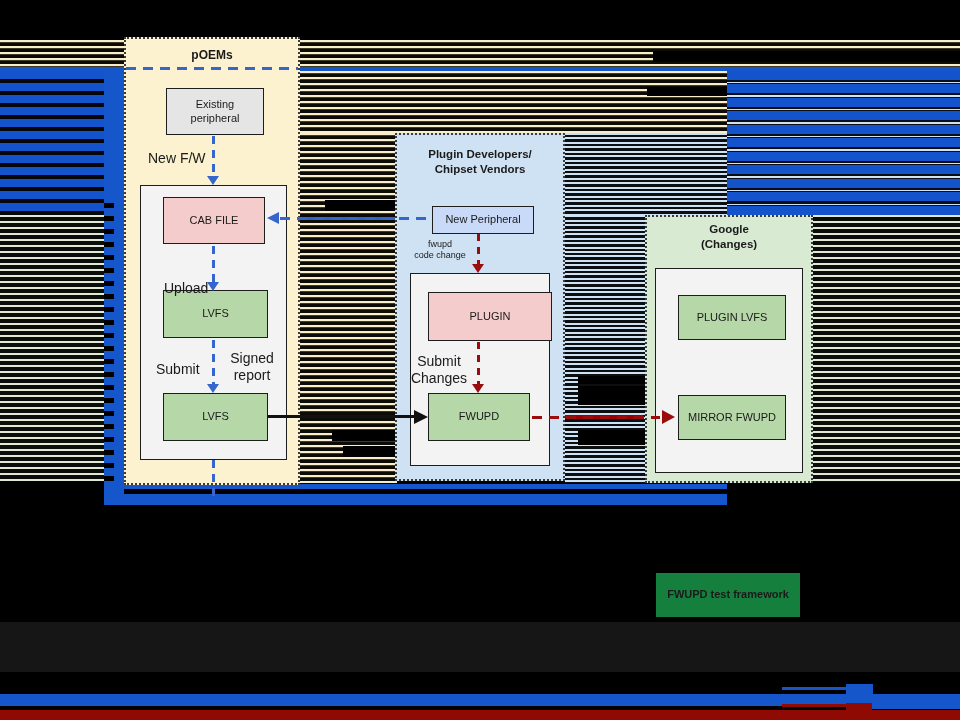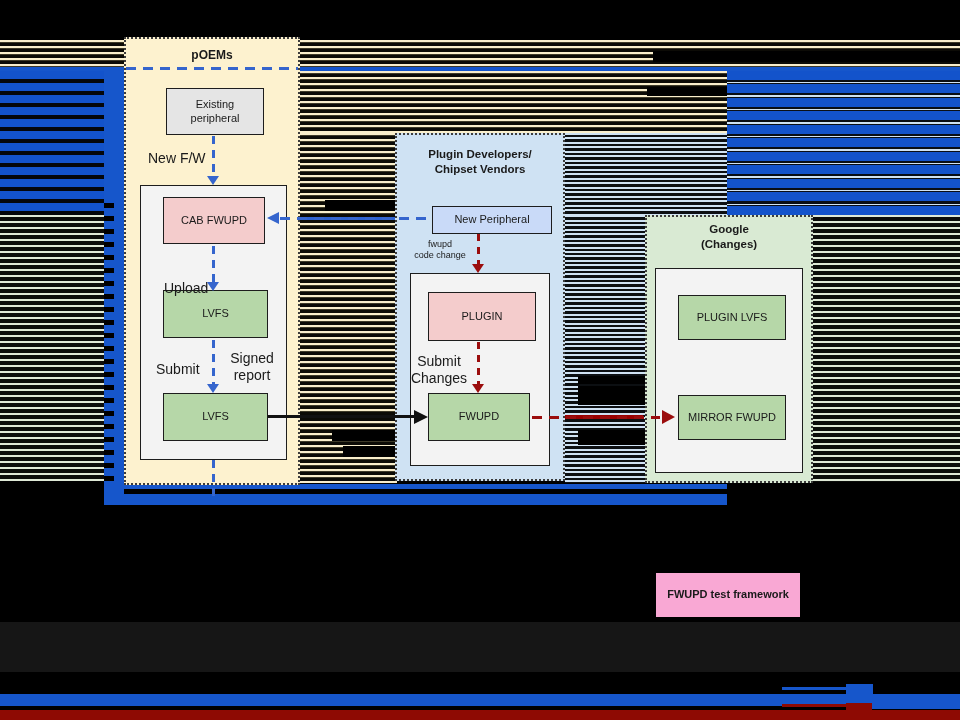--- a/index.html
+++ b/index.html
@@ -67,21 +67,21 @@
   <div class="abs" style="left:104px;top:494px;width:623px;height:11px;background:#1656cb;"></div>
 
   <div class="abs panel" style="left:124px;top:37px;width:176px;height:448px;background:#fdf2cf;"></div>
   <div class="abs title" style="left:124px;top:48px;width:176px;">pOEMs</div>
   <div class="abs hdash-blue" style="left:126px;top:67px;width:172px;"></div>
 
   <div class="abs container" style="left:140px;top:185px;width:147px;height:275px;"></div>
 
   <div class="abs box preline" style="left:166px;top:88px;width:98px;height:47px;background:#e5e5e5;">Existing
 peripheral</div>
-  <div class="abs box" style="left:163px;top:197px;width:102px;height:47px;background:#f4cccc;">CAB FWUPD</div>
+  <div class="abs box" style="left:163px;top:197px;width:102px;height:47px;background:#f4cccc;">CAB FILE</div>
   <div class="abs box" style="left:163px;top:290px;width:105px;height:48px;background:#b6d7a8;">LVFS</div>
   <div class="abs box" style="left:163px;top:393px;width:105px;height:48px;background:#b6d7a8;">LVFS</div>
 
   <div class="abs lbl" style="left:148px;top:150px;">New F/W</div>
   <div class="abs lbl" style="left:164px;top:260px;margin-top:20px;">Upload</div>
   <div class="abs lbl" style="left:156px;top:361px;">Submit</div>
   <div class="abs lbl preline" style="left:226px;top:350px;width:52px;text-align:center;">Signed
 report</div>
 
   <div class="abs vdash-blue" style="left:212px;top:136px;height:40px;"></div>
@@ -91,22 +91,22 @@
   <div class="abs vdash-blue" style="left:212px;top:340px;height:44px;"></div>
   <div class="abs ah-down-blue" style="left:207px;top:384px;"></div>
   <div class="abs vdash-blue" style="left:212px;top:460px;height:36px;"></div>
 
   <div class="abs panel" style="left:395px;top:133px;width:170px;height:348px;background:#cfe2f3;"></div>
   <div class="abs title preline" style="left:395px;top:147px;width:170px;font-size:11.5px;">Plugin Developers/
 Chipset Vendors</div>
 
   <div class="abs container" style="left:410px;top:273px;width:140px;height:193px;"></div>
 
-  <div class="abs box" style="left:432px;top:206px;width:120px;height:28px;background:#c9daf8;">New Peripheral</div>
-  <div class="abs box" style="left:428px;top:292px;width:108px;height:49px;background:#f4cccc;">PLUGIN</div>
+  <div class="abs box" style="left:432px;top:206px;width:102px;height:28px;background:#c9daf8;">New Peripheral</div>
+  <div class="abs box" style="left:428px;top:292px;width:124px;height:49px;background:#f4cccc;">PLUGIN</div>
   <div class="abs box" style="left:428px;top:393px;width:102px;height:48px;background:#b6d7a8;">FWUPD</div>
 
   <div class="abs lbl preline" style="left:410px;top:239px;width:60px;text-align:center;font-size:9px;">fwupd
 code change</div>
   <div class="abs lbl preline" style="left:410px;top:353px;width:58px;text-align:center;">Submit
 Changes</div>
 
   <div class="abs hdash-blue" style="left:280px;top:217px;width:152px;"></div>
   <div class="abs ah-left-blue" style="left:267px;top:212px;"></div>
   <div class="abs vdash-red" style="left:477px;top:234px;height:31px;"></div>
@@ -121,21 +121,21 @@
   <div class="abs container" style="left:655px;top:268px;width:148px;height:205px;"></div>
 
   <div class="abs box" style="left:678px;top:295px;width:108px;height:45px;background:#b6d7a8;">PLUGIN LVFS</div>
   <div class="abs box" style="left:678px;top:395px;width:108px;height:45px;background:#b6d7a8;">MIRROR FWUPD</div>
 
   <div class="abs" style="left:268px;top:415px;width:146px;height:3px;background:#111;"></div>
   <div class="abs ah-right-black" style="left:414px;top:410px;"></div>
   <div class="abs hdash-red" style="left:532px;top:416px;width:128px;"></div>
   <div class="abs ah-right-red" style="left:662px;top:410px;"></div>
 
-  <div class="abs box" style="left:656px;top:573px;width:144px;height:44px;background:#f9a8d4;border:none;font-weight:bold;">FWUPD test framework</div>
+  <div class="abs box" style="left:656px;top:573px;width:144px;height:44px;background:#15803d;border:none;font-weight:bold;">FWUPD test framework</div>
 
   <div class="abs" style="left:0;top:622px;width:960px;height:50px;background:#161616;"></div>
 
   <div class="abs" style="left:782px;top:687px;width:90px;height:3px;background:#1656cb;"></div>
   <div class="abs" style="left:846px;top:684px;width:27px;height:22px;background:#1656cb;"></div>
   <div class="abs" style="left:0;top:694px;width:960px;height:12px;background:#1656cb;"></div>
   <div class="abs" style="left:872px;top:705px;width:88px;height:4px;background:#1656cb;"></div>
   <div class="abs" style="left:782px;top:704px;width:68px;height:3px;background:#8e0a03;"></div>
   <div class="abs" style="left:846px;top:703px;width:26px;height:14px;background:#8e0a03;"></div>
   <div class="abs" style="left:0;top:710px;width:960px;height:10px;background:#8e0a03;"></div>

